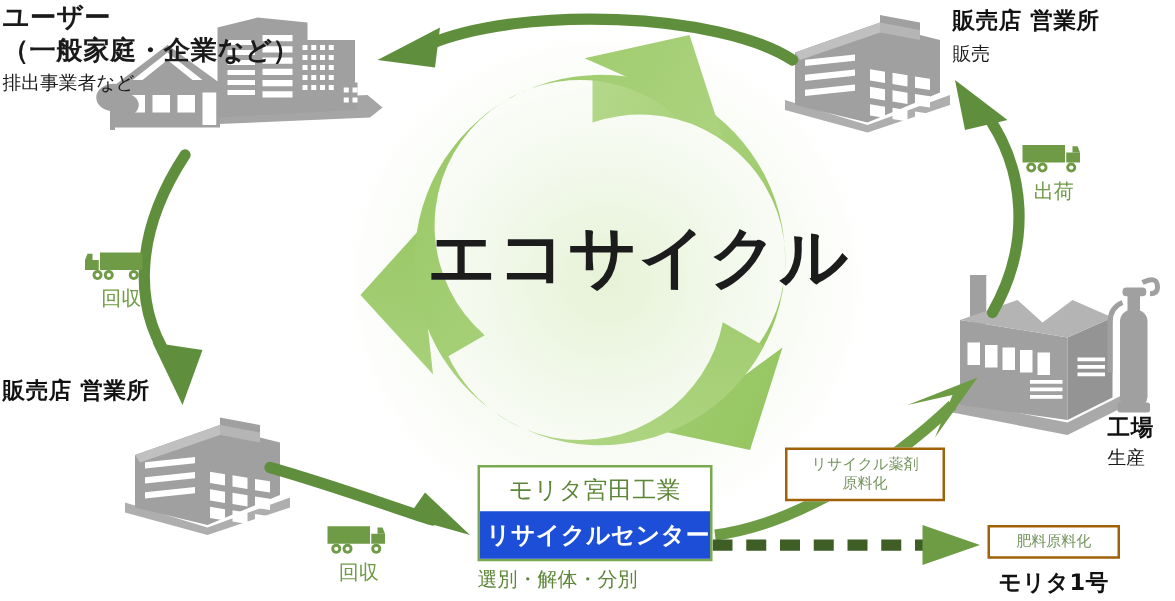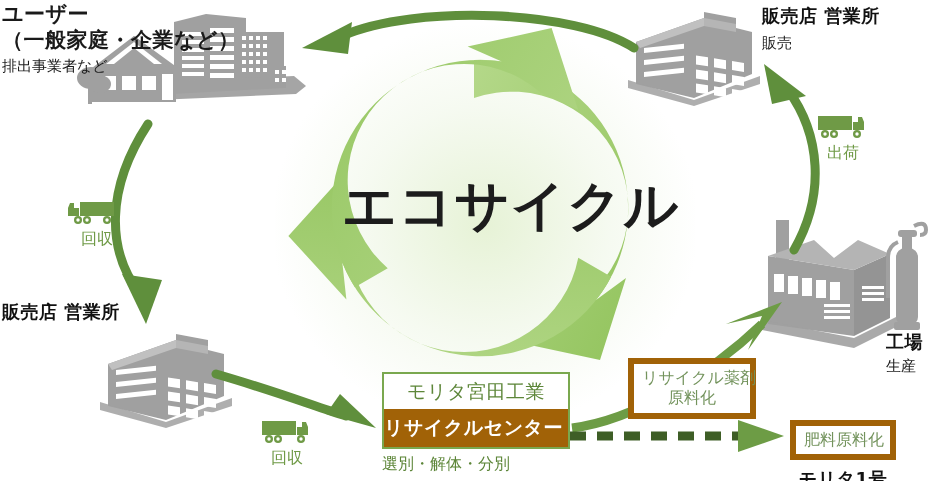--- a/index.html
+++ b/index.html
@@ -55,44 +55,44 @@
   }
   .rc-top {
     color: #5d8639;
     font-size: 19px;
     text-align: center;
     padding: 5px 0 4px 0;
     letter-spacing: 0.5px;
     white-space: nowrap;
   }
   .rc-bottom {
-    background: #a16207;
+    background: #1d4ed8;
     color: #ffffff;
     font-size: 19px;
     font-weight: bold;
-    text-align: left;
+    text-align: right;
     padding: 6px 0 6px 0;
     letter-spacing: 0.5px;
     white-space: nowrap;
   }
   .rc-caption {
     color: #5d8639;
     font-size: 16px;
     text-align: left;
     width: 196px;
     padding-top: 5px;
     white-space: nowrap;
   }
 
   
   .tag-box {
-    border: 6px solid #a16207;
+    border: 2px solid #a16207;
     background: #ffffff;
     color: #73935c;
-    font-size: 16px;
+    font-size: 12px;
     text-align: center;
     box-sizing: border-box;
     line-height: 1.28;
     padding: 4px 8px;
     white-space: nowrap;
   }
 
   .label-strong {
     font-weight: bold;
     color: #111111;

